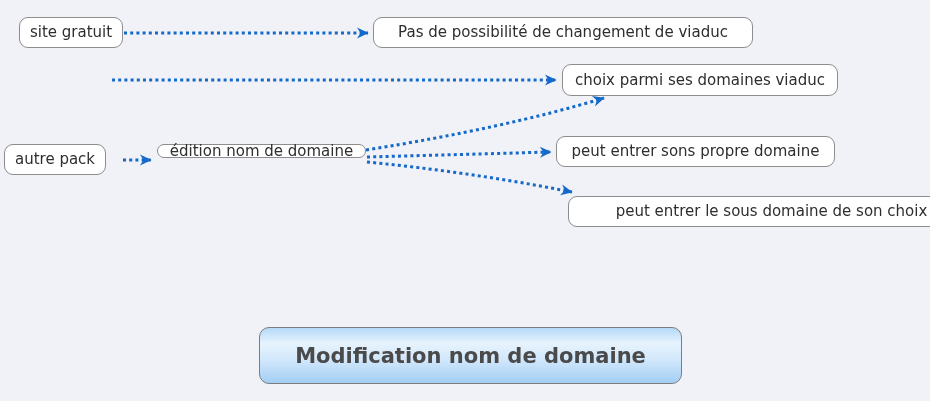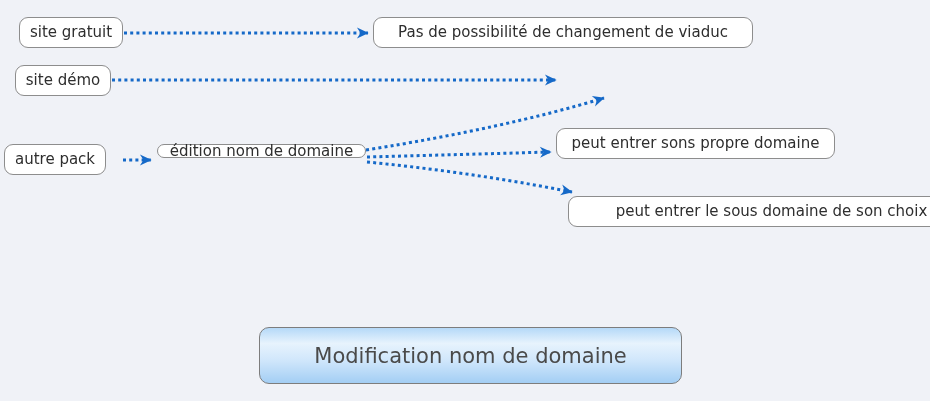--- a/index.html
+++ b/index.html
@@ -53,21 +53,21 @@
     display:flex;align-items:center;justify-content:center;
     background:linear-gradient(180deg,
       var(--root-gradient-top) 0%,
       var(--root-gradient-light) 28%,
       #cfe6fb 60%,
       var(--root-gradient-bottom) 100%);
     border:1px solid var(--root-border);
     border-radius:10px;
     color:var(--root-text);
     font-size:21px;
-    font-weight:normal;
+    font-weight:bold;
     white-space:nowrap;
   }
 </style>
 </head>
 <body>
 
 <div class="canvas">
 
   <svg class="connector-layer" viewBox="0 0 930 401" width="930" height="401" xmlns="http://www.w3.org/2000/svg">
     <defs>
@@ -80,26 +80,26 @@
     <path class="conn" d="M366,150 Q505,128 604,98" marker-end="url(#arrowhead)"></path>
     <path class="conn" d="M367,157 L551,152" marker-end="url(#arrowhead)"></path>
     <path class="conn" d="M367,162 Q470,172 572,192" marker-end="url(#arrowhead)"></path>
     <path class="conn" d="M123,160 L151,160" marker-end="url(#arrowhead)"></path>
   </svg>
 
   <div class="node" style="left:19px;top:17px;width:104px;height:31px">site gratuit</div>
 
   <div class="node" style="left:373px;top:17px;width:380px;height:31px">Pas de possibilité de changement de viaduc</div>
 
-  <div class="node" style="left:15px;top:65px;width:96px;height:31px">site démo</div>
 
+  <div class="node" style="left:562px;top:64px;width:276px;height:32px">choix parmi ses domaines viaduc</div>
 
   <div class="node" style="left:4px;top:144px;width:102px;height:31px">autre pack</div>
 
   <div class="node" style="left:157px;top:144px;width:209px;height:14px">édition nom de domaine</div>
 
-  <div class="node" style="left:556px;top:128px;width:279px;height:31px">peut entrer sons propre domaine</div>
+  <div class="node" style="left:556px;top:136px;width:279px;height:31px">peut entrer sons propre domaine</div>
 
   <div class="node" style="left:568px;top:196px;width:407px;height:31px">peut entrer le sous domaine de son choix</div>
 
   <div class="root-node" style="left:259px;top:327px;width:423px;height:57px">Modification nom de domaine</div>
 
 </div>
 
 </body></html>

